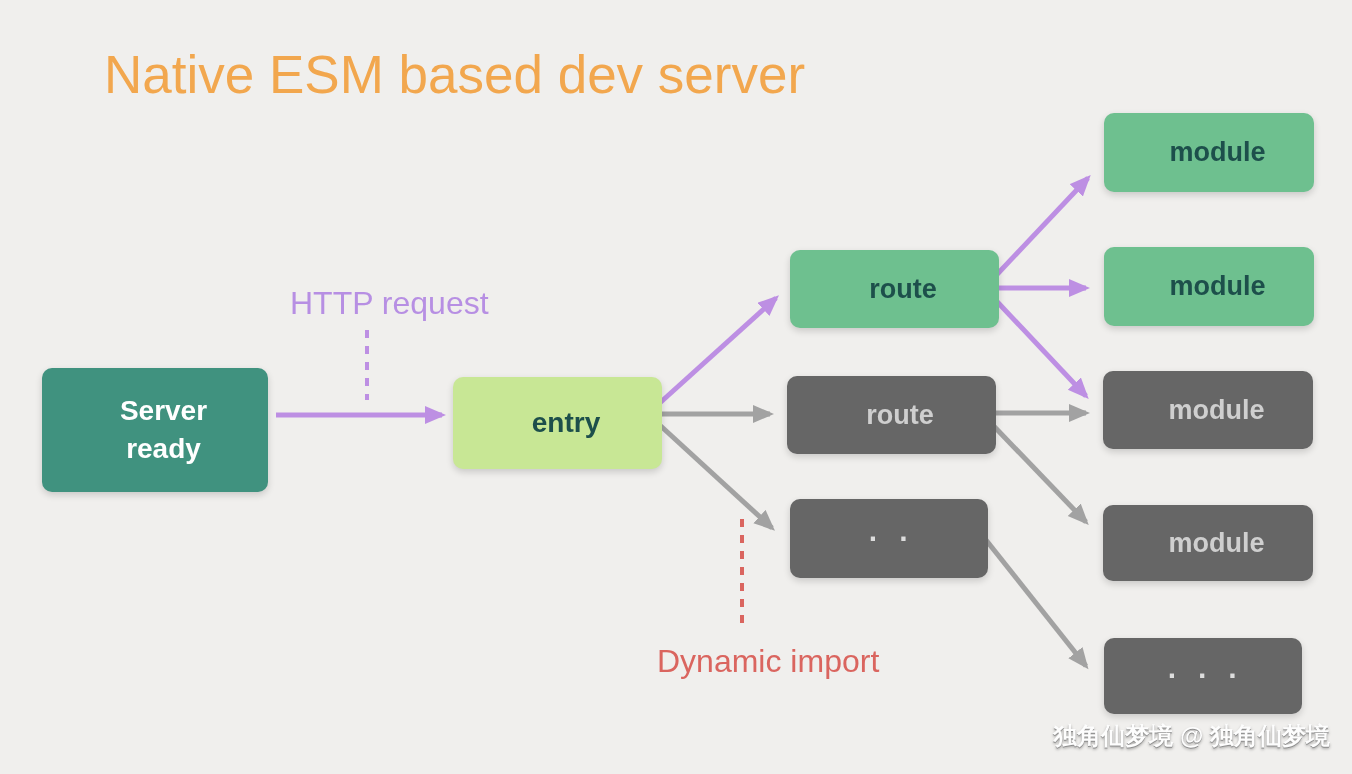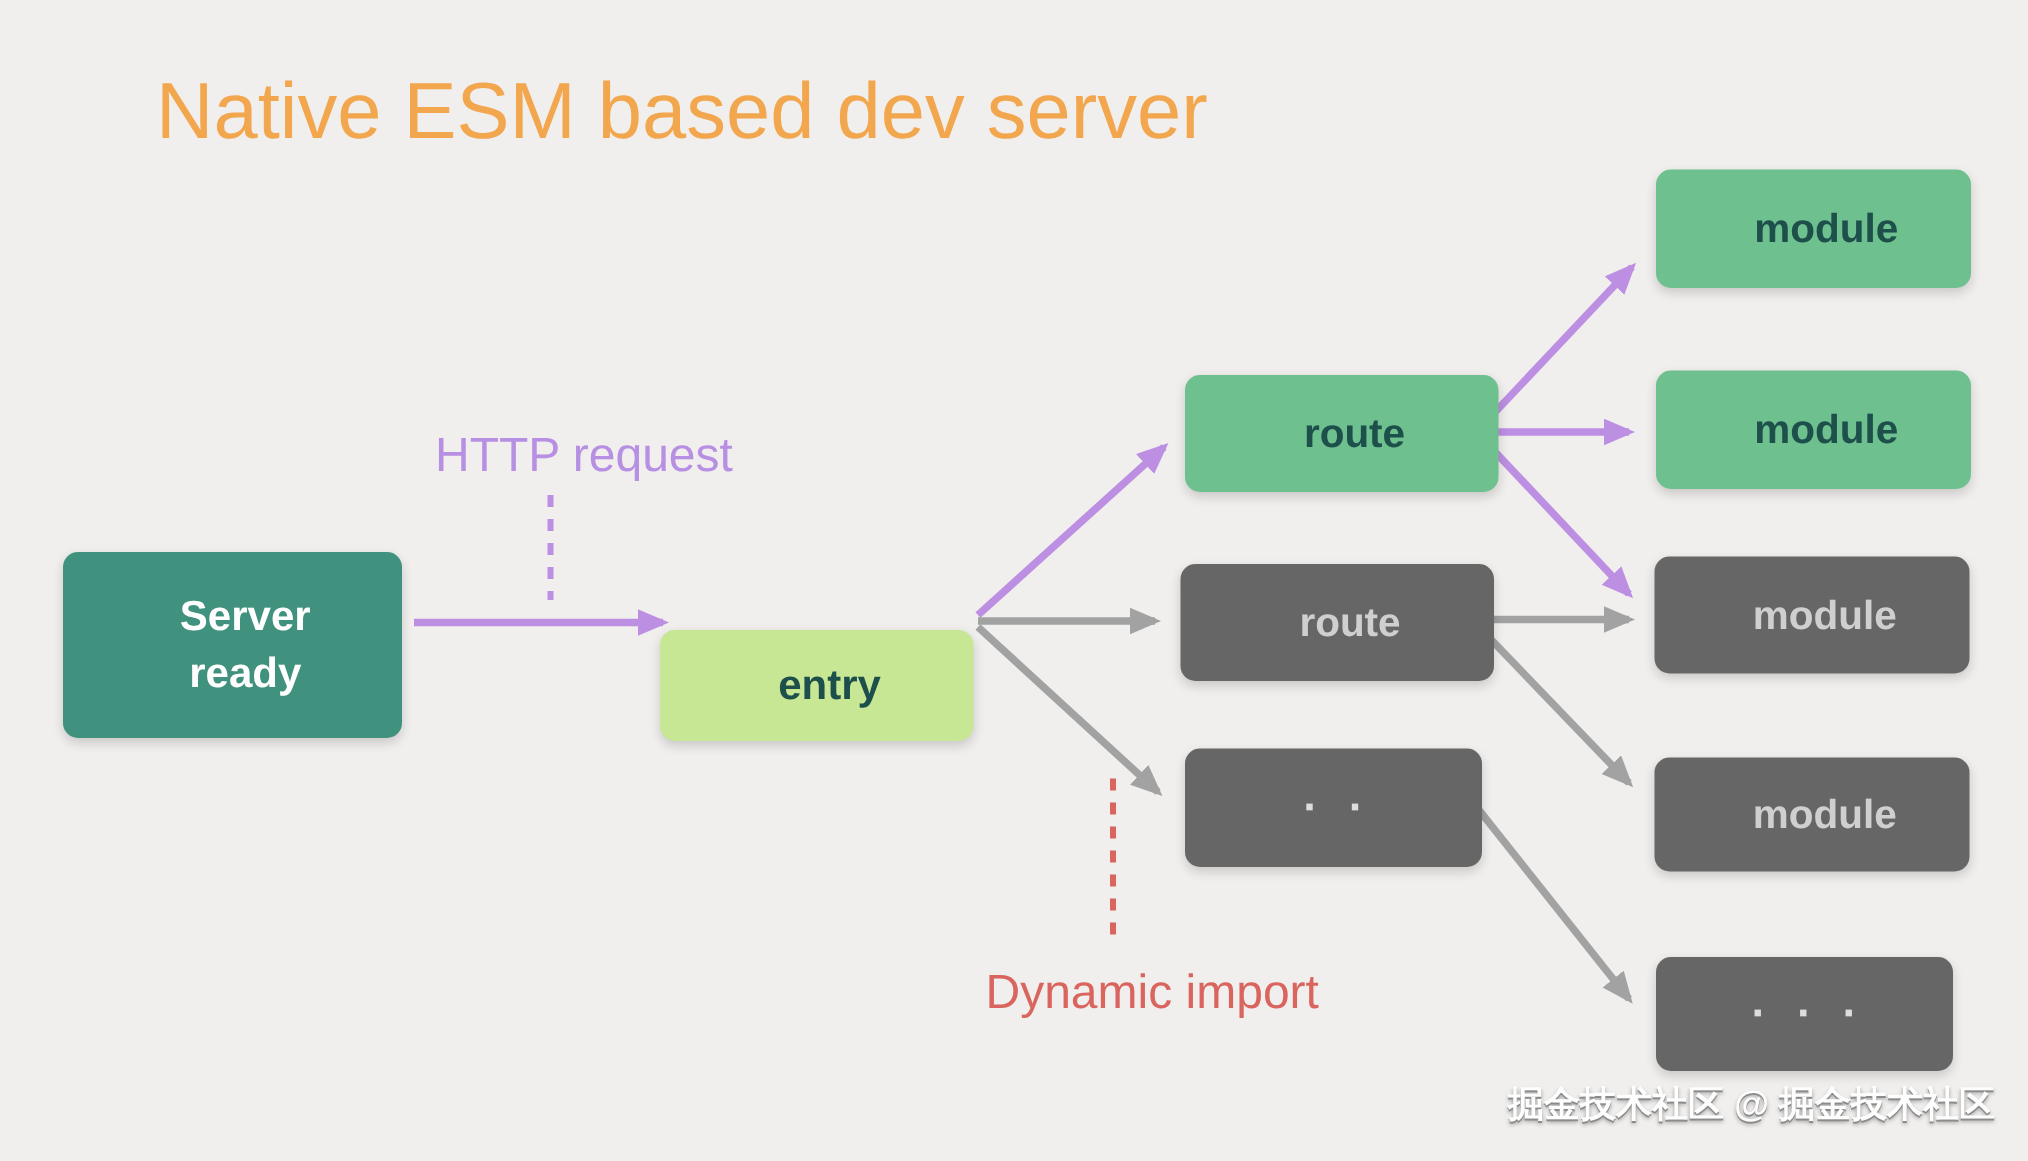--- a/index.html
+++ b/index.html
@@ -99,33 +99,33 @@
   </svg>
 
   <div class="edge-label-purple">HTTP request</div>
   <div class="edge-label-red">
     <div>Dynamic import</div>
   </div>
 
   <div class="node teal" style="left:42px;top:368px;width:209px;height:124px;">Server
 ready</div>
 
-  <div class="node lightgreen" style="left:440px;top:377px;width:192px;height:74px;margin-top:43px;">entry</div>
+  <div class="node lightgreen" style="left:453px;top:377px;width:192px;height:92px;">entry</div>
 
   <div class="node green" style="left:790px;top:250px;width:192px;height:78px;">route</div>
 
   <div class="node gray" style="left:787px;top:376px;width:192px;height:78px;">route</div>
 
   <div class="node gray dots" style="left:790px;top:499px;width:192px;height:79px;">· ·</div>
 
   <div class="node green" style="left:1104px;top:113px;width:193px;height:79px;">module</div>
 
   <div class="node green" style="left:1104px;top:247px;width:193px;height:79px;">module</div>
 
   <div class="node gray" style="left:1103px;top:371px;width:193px;height:78px;">module</div>
 
   <div class="node gray" style="left:1103px;top:505px;width:193px;height:76px;">module</div>
 
   <div class="node gray dots" style="left:1104px;top:638px;width:192px;height:76px;">· · ·</div>
 
-  <div class="watermark">掘金技术社区 @ 掘金技术社区</div>
+  <div class="watermark">独角仙梦境 @ 独角仙梦境</div>
 
 </div>
 
 </body></html>

